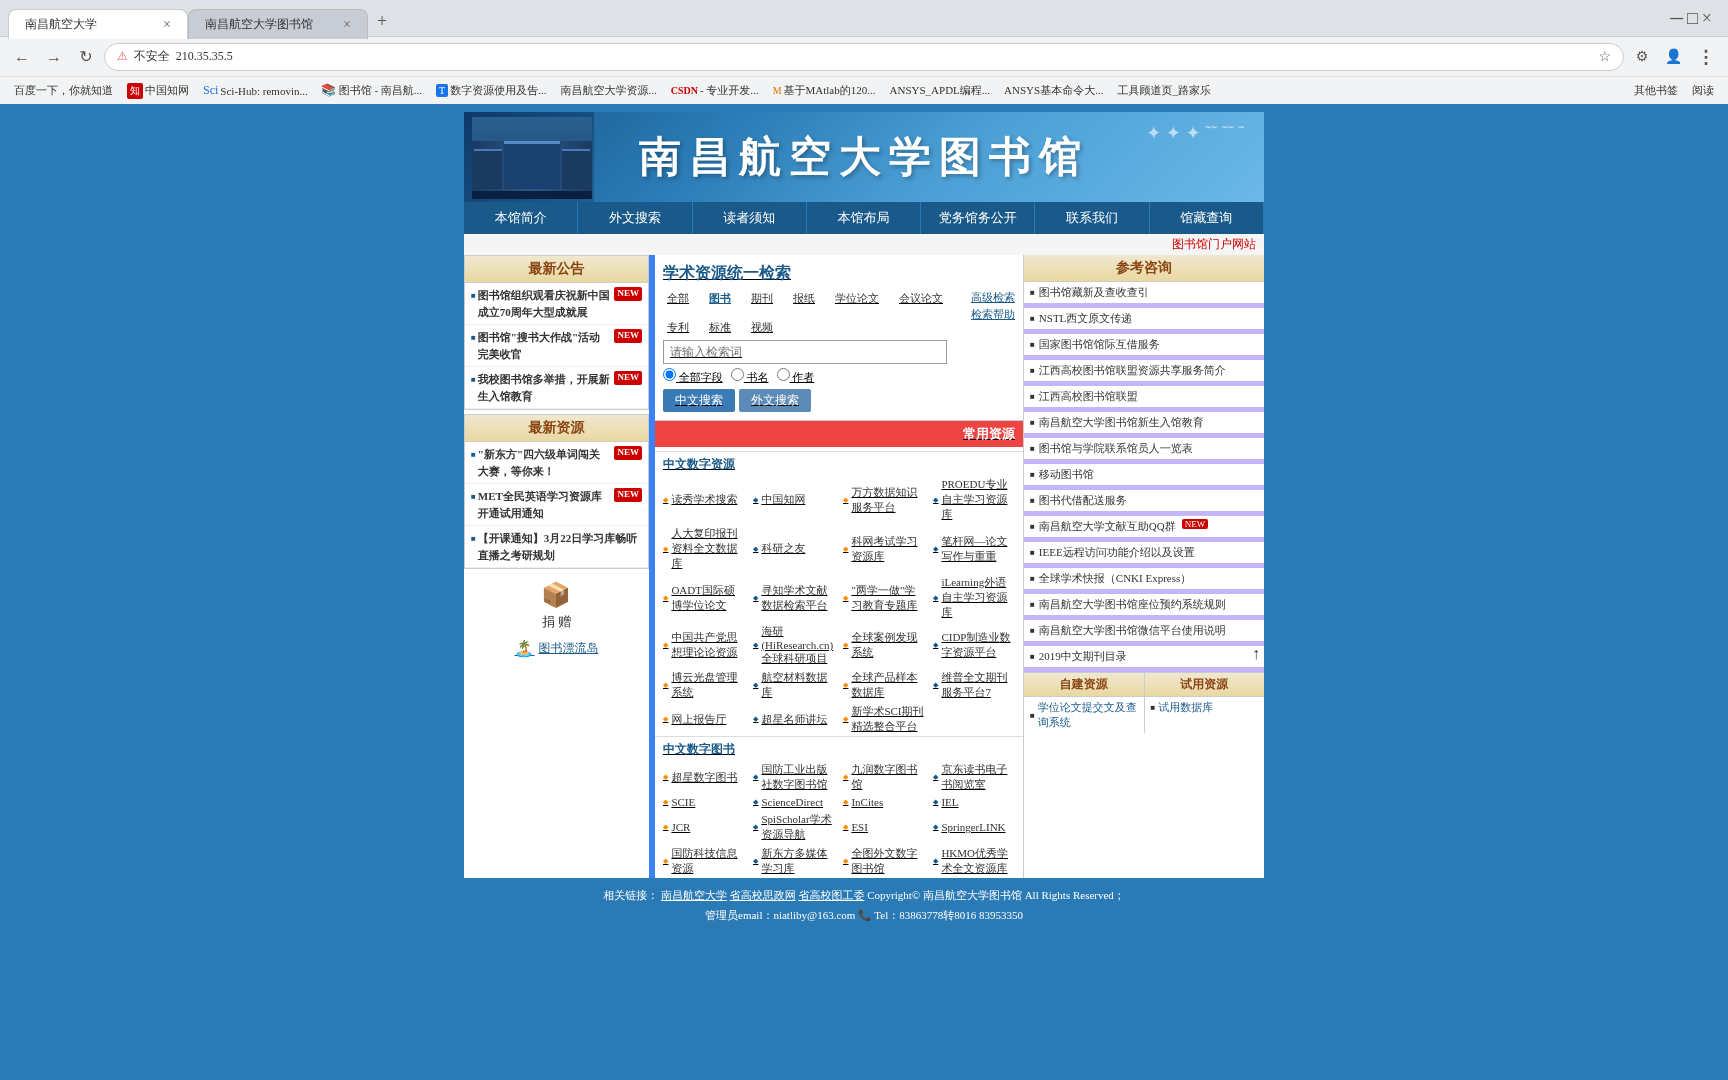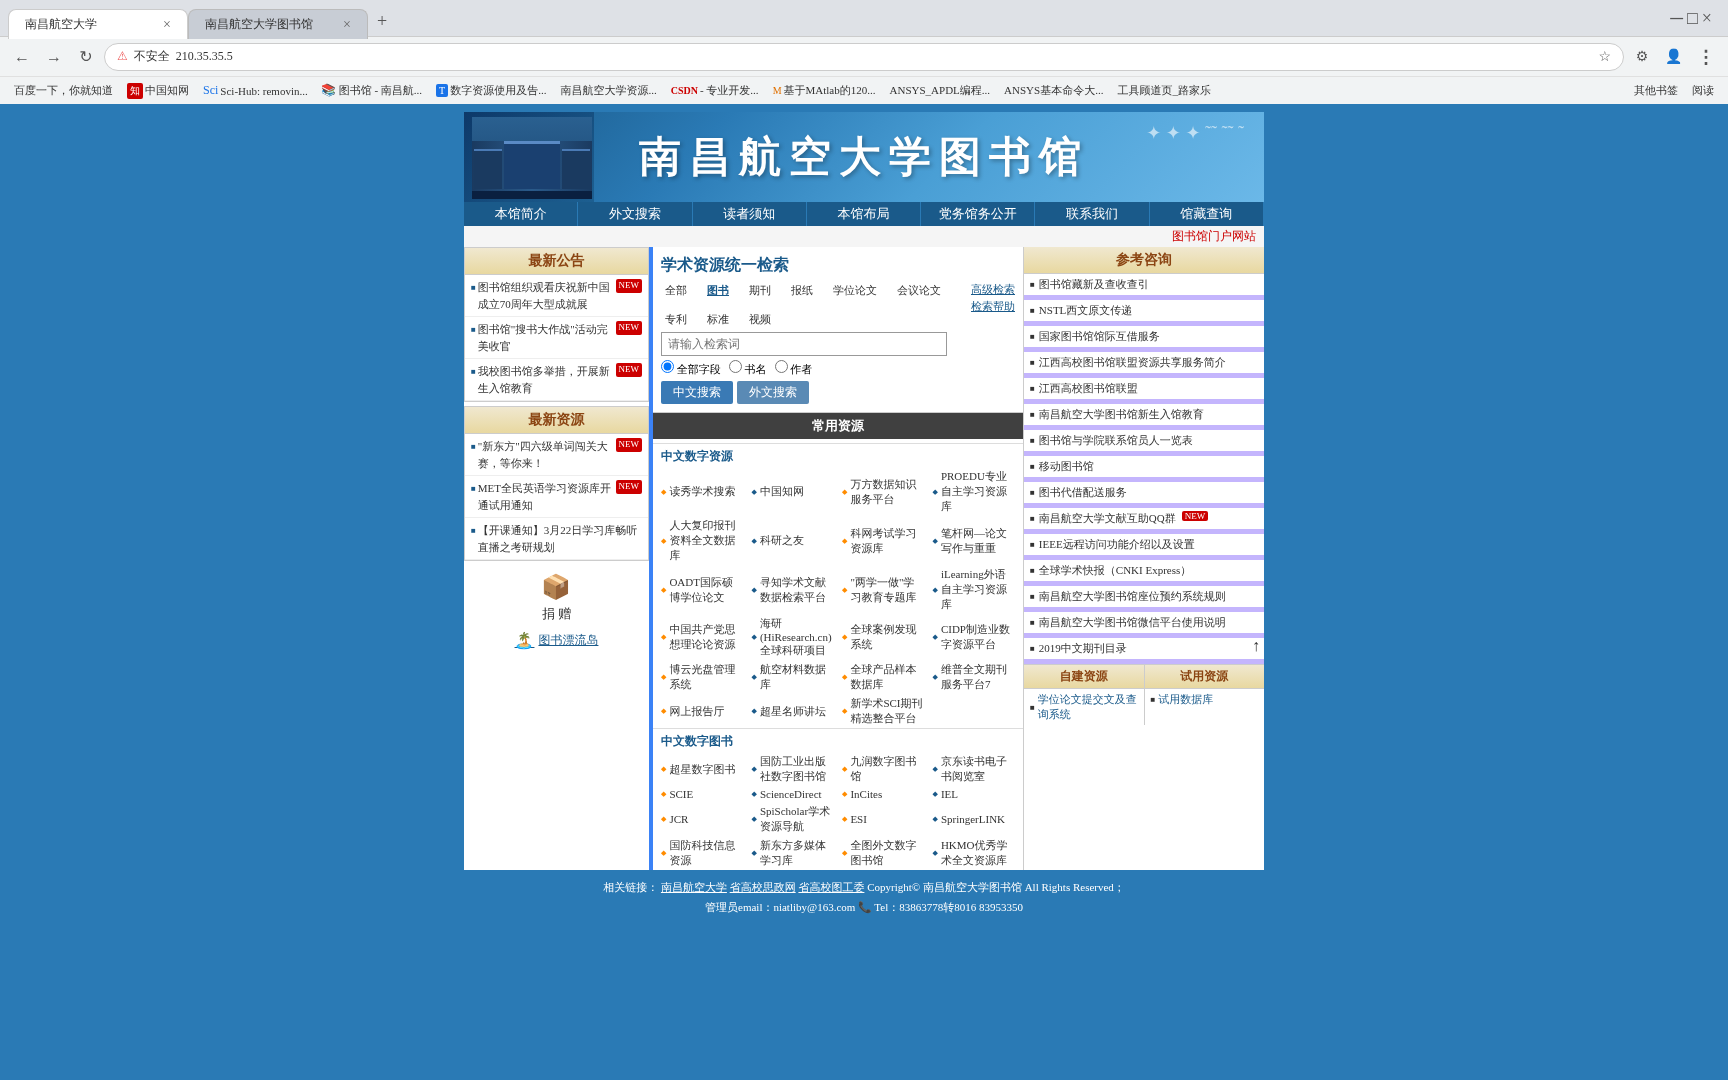--- a/index.html
+++ b/index.html
@@ -24,34 +24,34 @@
     
     .page-wrapper { width: 100%; background: #2a7ab5; display: flex; justify-content: center; padding: 8px 0; }
     .page-container { width: 800px; background: #fff; }
 
     
     .header { width: 100%; height: 90px; background: linear-gradient(135deg, #1a5a8a 0%, #2a7ab5 30%, #4a9fd5 60%, #6bb8e8 100%); position: relative; overflow: hidden; display: flex; align-items: center; justify-content: center; }
     .header-title { font-size: 42px; color: #fff; font-weight: bold; letter-spacing: 8px; text-shadow: 2px 2px 4px rgba(0,0,0,0.3); z-index: 2; font-family: '楷体', KaiTi, serif; }
     .header-birds { position: absolute; right: 20px; top: 10px; color: rgba(255,255,255,0.6); font-size: 18px; }
 
     
-    .nav-menu { display: flex; background: #1a5a8a; height: 24px; }
+    .nav-menu { display: flex; background: #1a5a8a; height: 32px; }
     .nav-item { flex: 1; display: flex; align-items: center; justify-content: center; color: #fff; font-size: 13px; cursor: pointer; border-right: 1px solid #2a7ab5; }
     .portal-link { text-align: right; padding: 2px 8px; color: #c00; font-size: 12px; background: #f5f5f5; }
 
     
     .main-layout { display: flex; gap: 0; }
     .left-col { width: 185px; flex-shrink: 0; }
-    .center-col { flex: 1; border-left: 4px solid #3b82f6; border-right: 1px solid #ccc; }
+    .center-col { flex: 1; border-left: 6px solid #3b82f6; border-right: 1px solid #ccc; text-decoration: underline; }
     .right-col { width: 240px; flex-shrink: 0; }
 
     
     .latest-box { border: 1px solid #ccc; margin-bottom: 4px; }
     .latest-header { background: linear-gradient(to bottom, #f0e8d0, #e8d8a0); text-align: center; padding: 4px; font-size: 14px; font-weight: bold; color: #8b4513; border-bottom: 1px solid #ccc; }
-    .latest-item { padding: 4px 6px; border-bottom: 1px solid #eee; font-size: 11px; line-height: 1.5; color: #333; display: flex; align-items: flex-start; gap: 2px; }
+    .latest-item { padding: 4px 6px; border-bottom: 1px solid #eee; font-size: 11px; line-height: 1.5; color: #333; display: flex; align-items: flex-start; gap: 2px; font-weight: bold; }
     .latest-item::before { content: '■'; color: #1a5a8a; font-size: 8px; margin-top: 3px; flex-shrink: 0; }
     .new-badge { background: #c00; color: #fff; font-size: 9px; padding: 0 3px; border-radius: 2px; margin-left: 2px; }
 
     
     .resources-box { border: 1px solid #ccc; margin-bottom: 4px; }
     .resources-header { background: linear-gradient(to bottom, #f0e8d0, #e8d8a0); text-align: center; padding: 4px; font-size: 14px; font-weight: bold; color: #8b4513; border-bottom: 1px solid #ccc; }
 
     
     .bottom-left { text-align: center; padding: 8px; }
     .island-link { font-size: 12px; color: #1a5a8a; text-decoration: underline; display: flex; align-items: center; gap: 4px; justify-content: center; }
@@ -62,21 +62,21 @@
     .search-tabs { display: flex; gap: 12px; margin-bottom: 4px; flex-wrap: wrap; }
     .search-tab { font-size: 11px; color: #333; cursor: pointer; padding: 1px 4px; }
     .search-tab.active { color: #1a5a8a; font-weight: bold; text-decoration: underline; }
     .search-input-row { display: flex; align-items: center; gap: 4px; margin-bottom: 4px; }
     .search-input { flex: 1; height: 24px; border: 1px solid #999; padding: 0 6px; font-size: 12px; }
     .search-options { display: flex; gap: 8px; align-items: center; margin-bottom: 4px; font-size: 11px; }
     .search-buttons { display: flex; gap: 4px; }
     .search-btn { padding: 3px 12px; background: #3a7ab5; color: #fff; border: none; cursor: pointer; font-size: 12px; border-radius: 2px; }
 
     
-    .common-header { background: #404040; color: #fff; padding: 4px 8px; font-size: 13px; font-weight: bold; text-align: center; margin-bottom: 4px; }
+    .common-header { background: #ef4444; color: #fff; padding: 4px 8px; font-size: 13px; font-weight: bold; text-align: right; margin-bottom: 4px; }
     .resource-section-title { color: #1a5a8a; font-size: 12px; font-weight: bold; padding: 4px 8px 2px; border-top: 1px solid #ddd; }
     .resource-grid { display: grid; grid-template-columns: 1fr 1fr 1fr 1fr; gap: 0; padding: 0 4px; }
     .resource-item { display: flex; align-items: center; gap: 3px; padding: 2px 4px; font-size: 11px; color: #333; cursor: pointer; }
     .resource-item::before { content: '◆'; color: #ff8c00; font-size: 7px; flex-shrink: 0; }
     .resource-item.blue::before { content: '◆'; color: #1a5a8a; }
 
     
     .ref-header { background: linear-gradient(to bottom, #f0e8d0, #e8d8a0); text-align: center; padding: 4px 8px; font-size: 14px; font-weight: bold; color: #8b4513; border-bottom: 1px solid #ccc; }
     .ref-item { display: flex; align-items: flex-start; gap: 4px; padding: 3px 6px; border-bottom: 5px solid #c4b5fd; font-size: 11px; color: #333; cursor: pointer; }
     .ref-item::before { content: '■'; color: #333; font-size: 8px; margin-top: 3px; flex-shrink: 0; }

